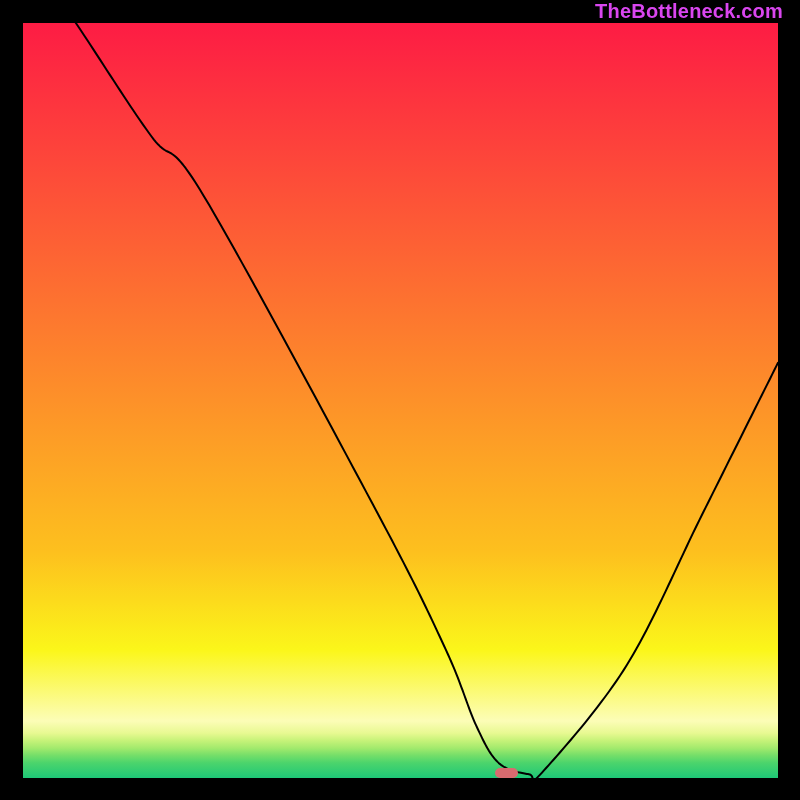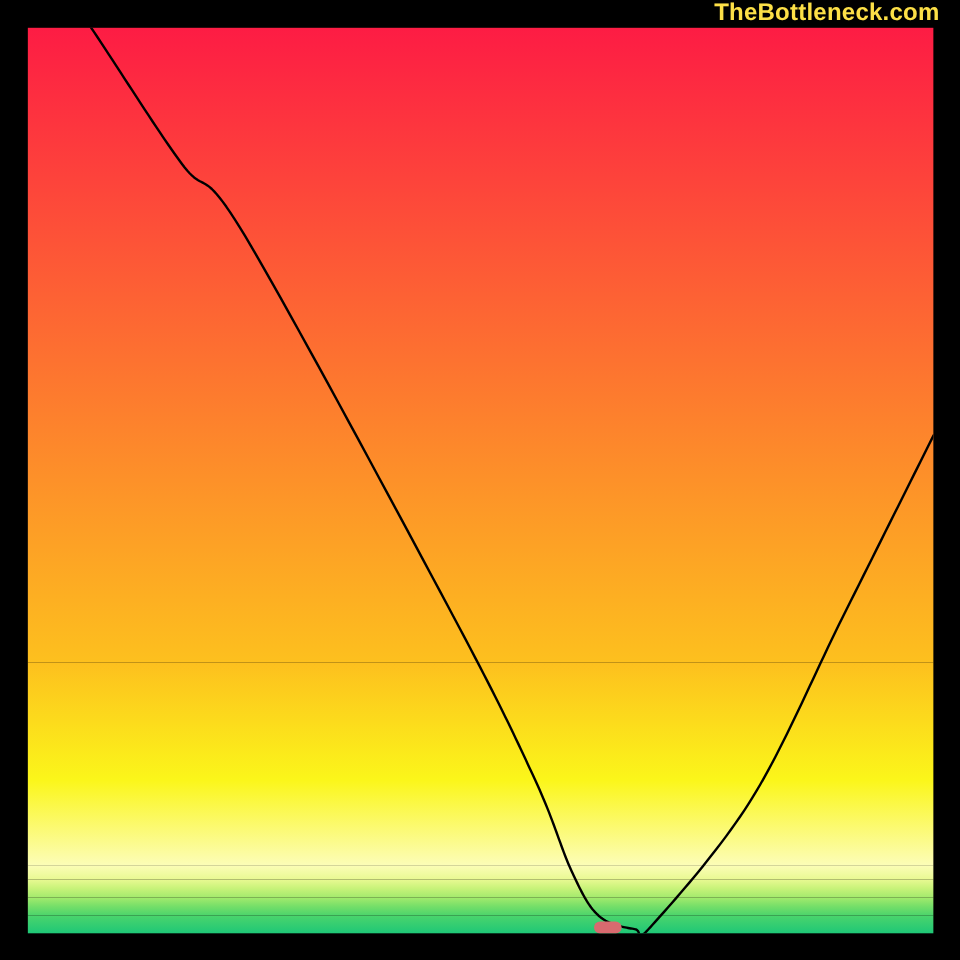--- a/index.html
+++ b/index.html
@@ -49,21 +49,21 @@
     height: 10px;
     border-radius: 6px;
     background: #d86a6f;
   }
   .watermark {
     position: absolute;
     top: 0px;
     right: 17px;
     font-size: 20px;
     font-weight: 600;
-    color: #fde047;
+    color: #d946ef;
     letter-spacing: 0.2px;
   }
 </style>
 </head>
 <body>
 
 <div class="stage">
 
   <div class="watermark">TheBottleneck.com</div>
 

